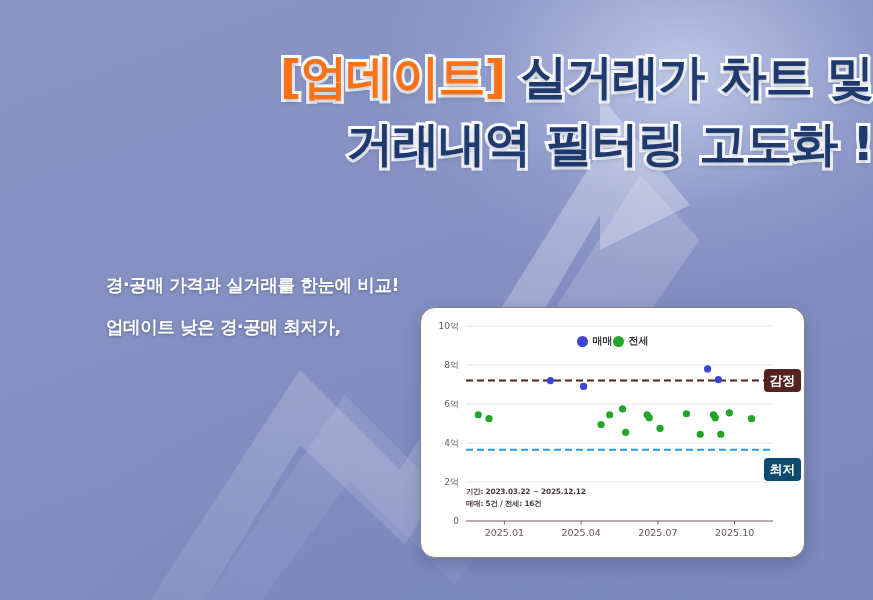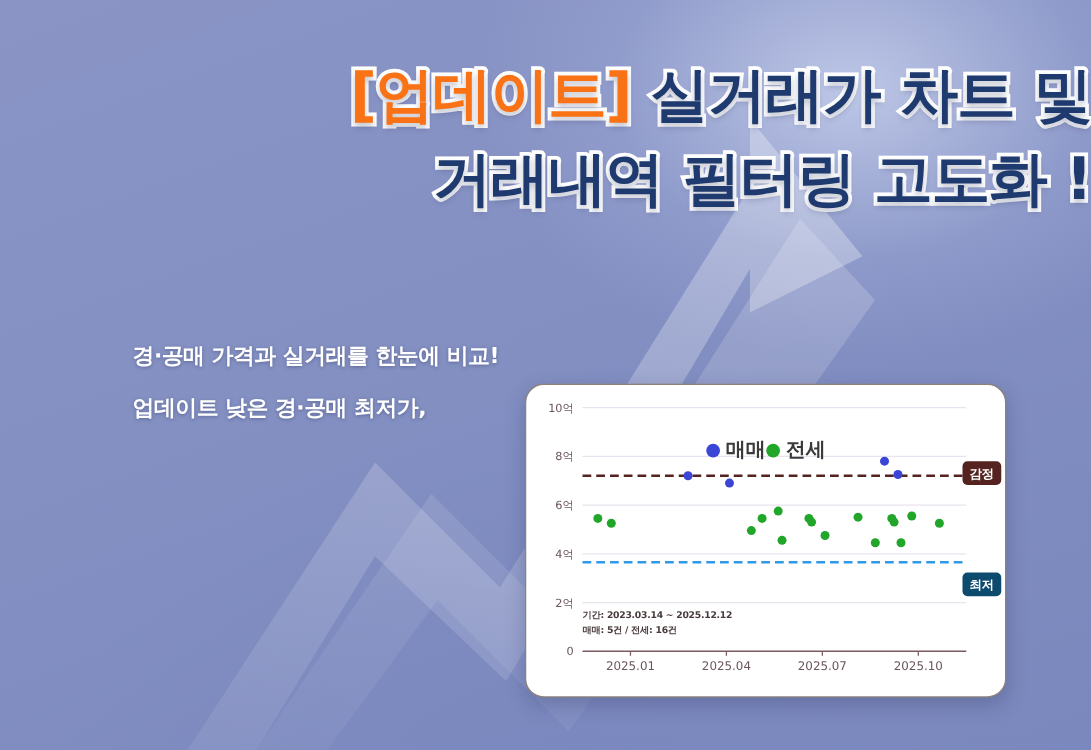--- a/index.html
+++ b/index.html
@@ -73,32 +73,31 @@
     overflow:hidden;
   }
   .chart-area { position:absolute; inset:0; }
   .chart-svg { display:block; width:385px; height:251px; }
 
   
   .legend {
     position:absolute; top:26px; left:0; right:0;
     display:flex; justify-content:center; align-items:center; 
     font-family:"DejaVu Sans", sans-serif;
-    font-size:16px; color:#3a3a3a; font-weight:600;
+    font-size:10px; color:#3a3a3a; font-weight:600;
     pointer-events:none;
-    margin-top:16px;
   }
   .legend-item { display:flex; align-items:center; gap:5px; }
   .legend-dot { width:11px; height:11px; border-radius:50%; display:block; }
 
   
   .badge {
     position:absolute;
     font-family:"DejaVu Sans", sans-serif;
-    font-size:10px; font-weight:bold; color:#fff;
+    font-size:13px; font-weight:bold; color:#fff;
     padding:2.5px 6px; border-radius:4px;
     letter-spacing:-.3px; white-space:nowrap;
   }
   .badge-appraisal { right:3px; top:61px; background:#55231f; }
   .badge-lowest    { right:3px; top:150px; background:#0c4a6e; }
 
   
   .note {
     position:absolute; left:45px; top:178px;
     font-family:"DejaVu Sans", sans-serif;
@@ -214,16 +213,16 @@
     <div class="legend-item">
       <span class="legend-dot" style="background:#22a62a"></span>
       <span>전세</span>
     </div>
   </div>
 
   <div class="badge badge-appraisal">감정</div>
   <div class="badge badge-lowest">최저</div>
 
   <div class="note">
-    <span>기간: 2023.03.14 ~ 2025.12.12</span>
+    <span>기간: 2023.03.22 ~ 2025.12.12</span>
     <span>매매: 5건 / 전세: 16건</span>
   </div>
 </div>
 
 </body></html>

